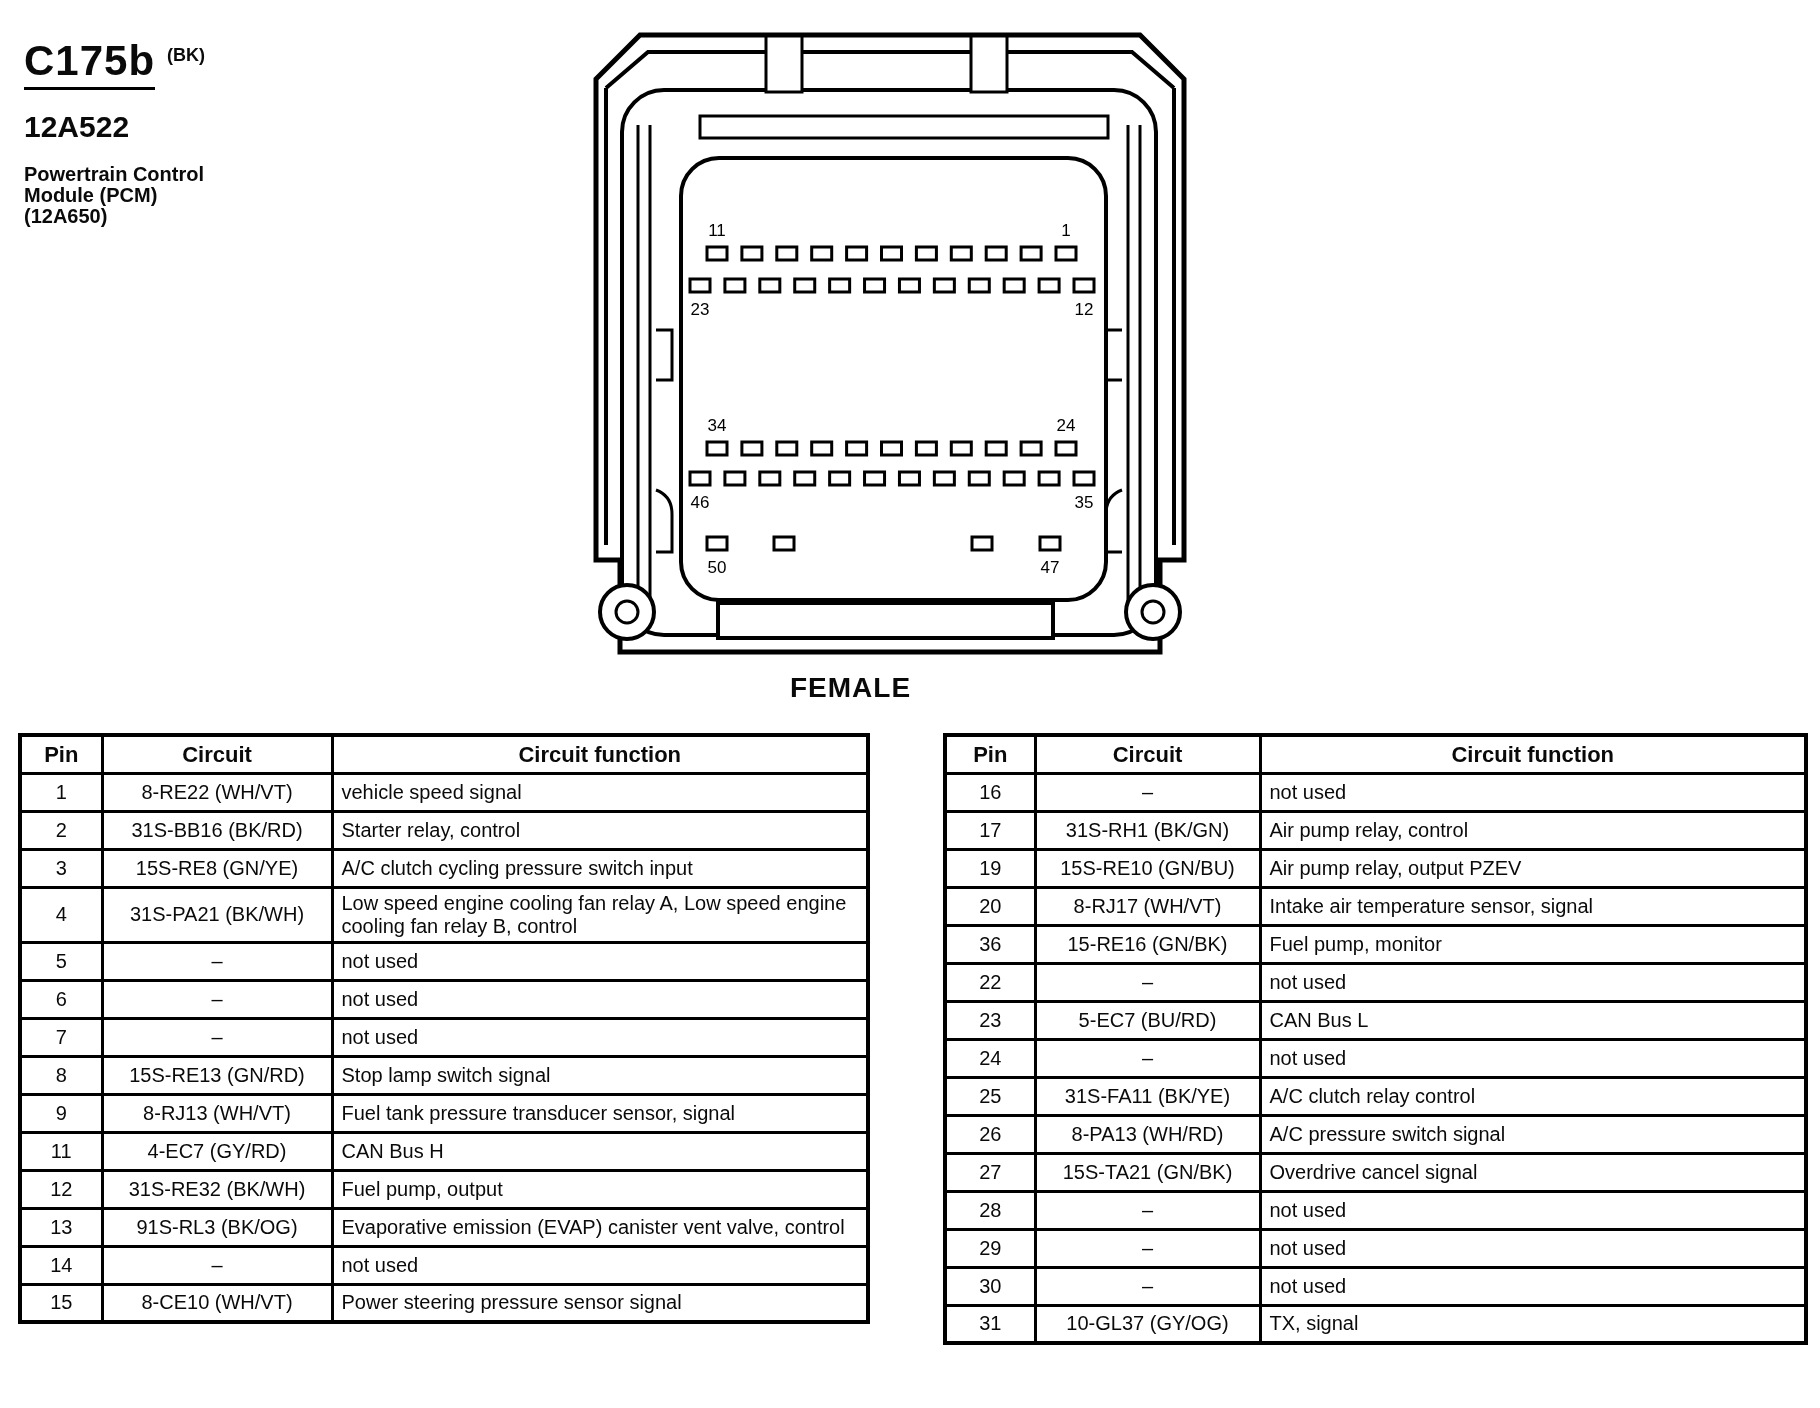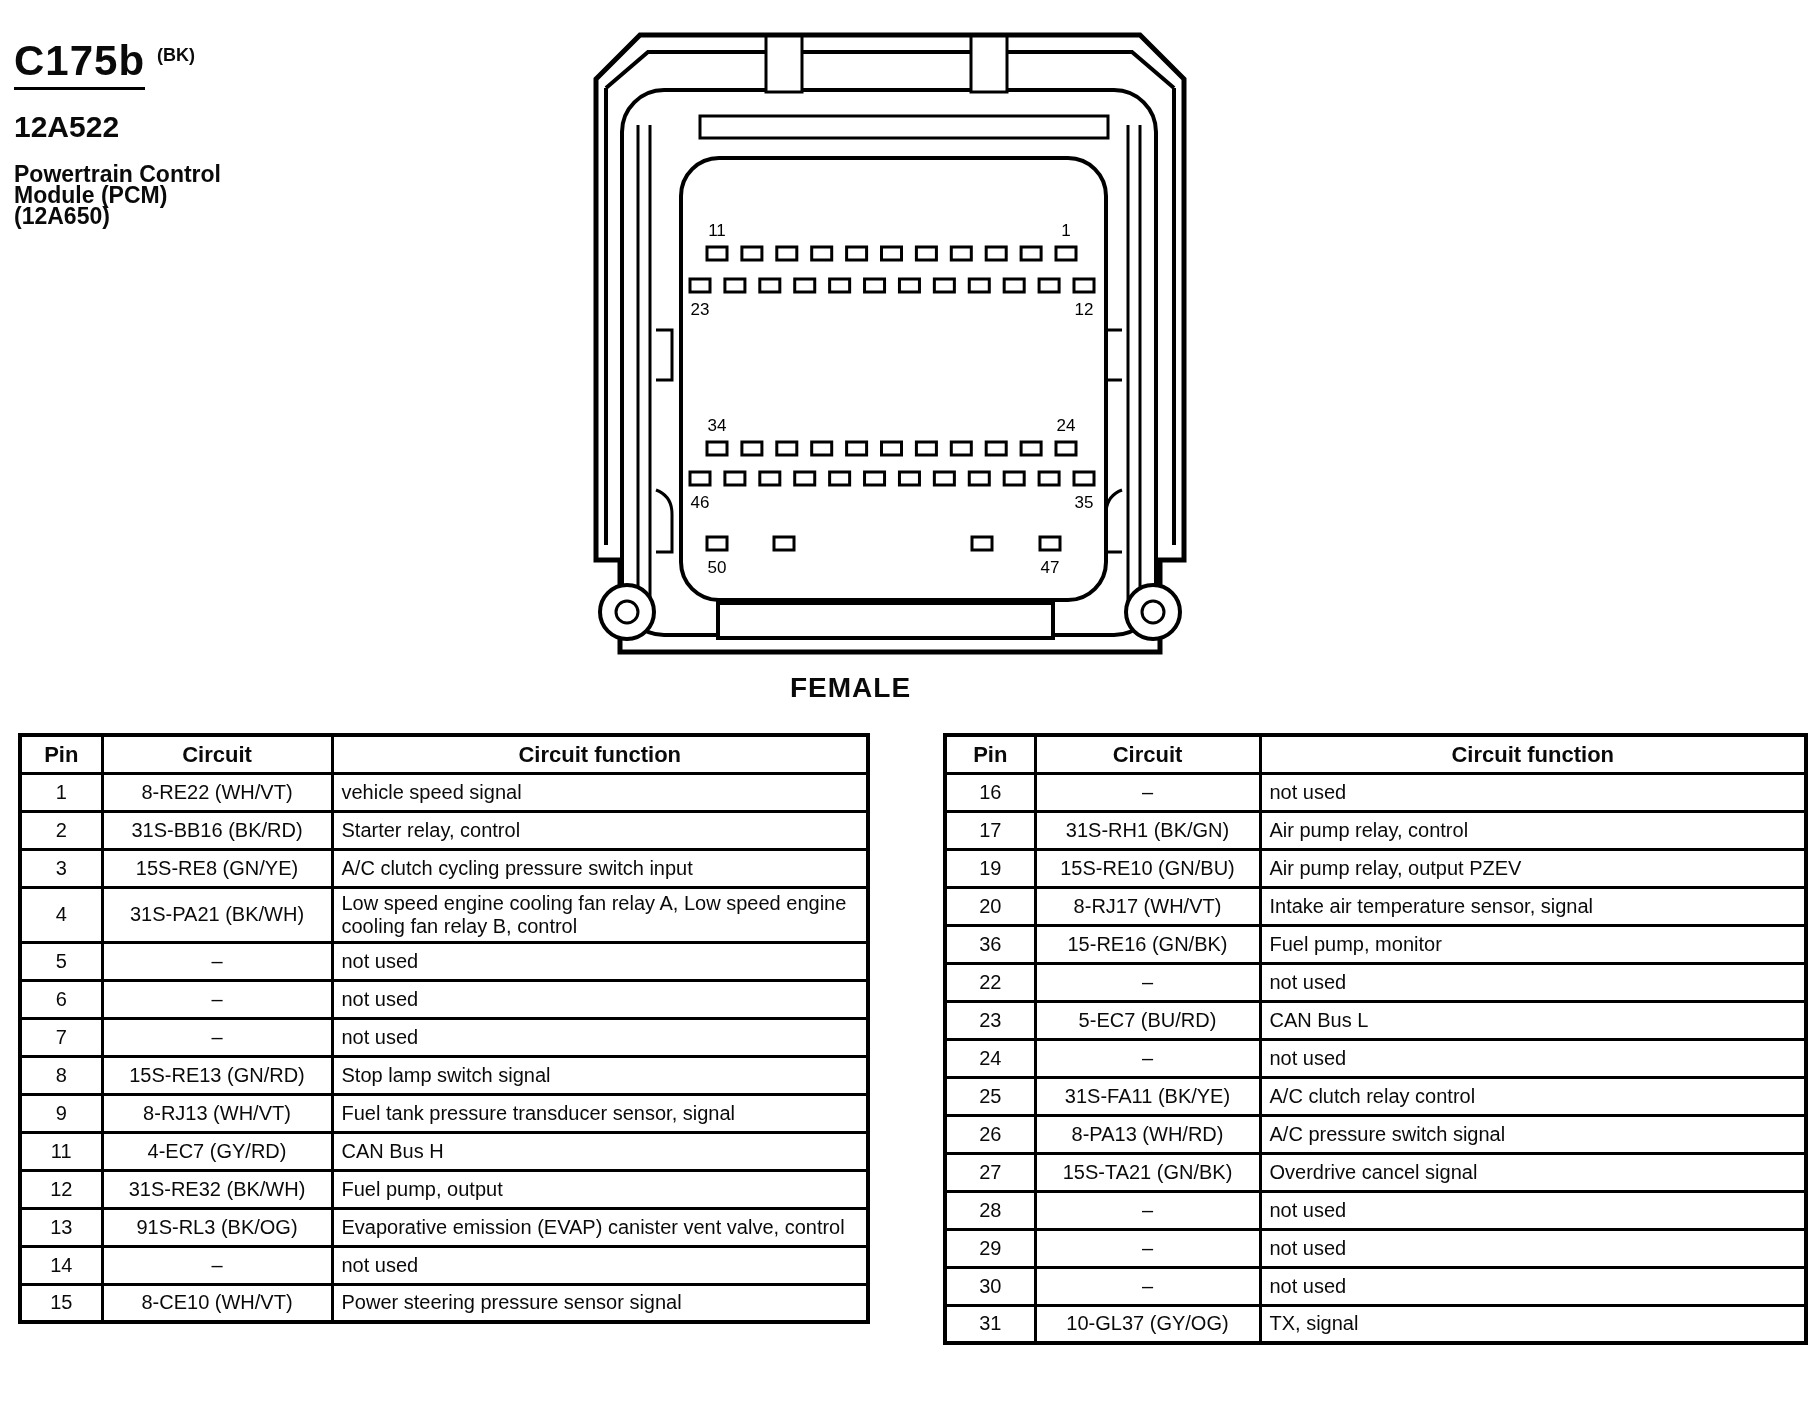--- a/index.html
+++ b/index.html
@@ -1,29 +1,29 @@
 <!DOCTYPE html>
 <html><head>
 <meta charset="utf-8">
 <style>
   html,body{margin:0;padding:0;background:#ffffff;}
   .page{
     position:relative;width:1820px;height:1408px;background:#ffffff;
     font-family:"Liberation Sans", sans-serif;color:#0a0a0a;overflow:hidden;
   }
   
-  .hdr{position:absolute;left:14px;top:40px;}
+  .hdr{position:absolute;left:24px;top:40px;}
   .cid-line{white-space:nowrap;}
   .cid{
     display:inline-block;font-size:42px;font-weight:bold;letter-spacing:1px;
     border-bottom:3px solid #000;padding-bottom:5px;line-height:1;
   }
   .cid-color{font-size:18px;font-weight:bold;margin-left:12px;vertical-align:14px;}
   .pn{font-size:30px;font-weight:bold;margin-top:22px;line-height:1;}
-  .comp{font-size:23px;line-height:21px;margin-top:22px;font-weight:bold;}
+  .comp{font-size:20px;line-height:21px;margin-top:22px;font-weight:bold;}
   
   .connector-svg{position:absolute;left:590px;top:30px;}
   .female{
     position:absolute;left:790px;top:672px;width:214px;text-align:left;
     font-size:28px;font-weight:bold;letter-spacing:1px;
   }
   
   table.pintable{
     position:absolute;border-collapse:collapse;table-layout:fixed;background:#fff;
     font-size:20px;line-height:1.15;padding-left:18px;

